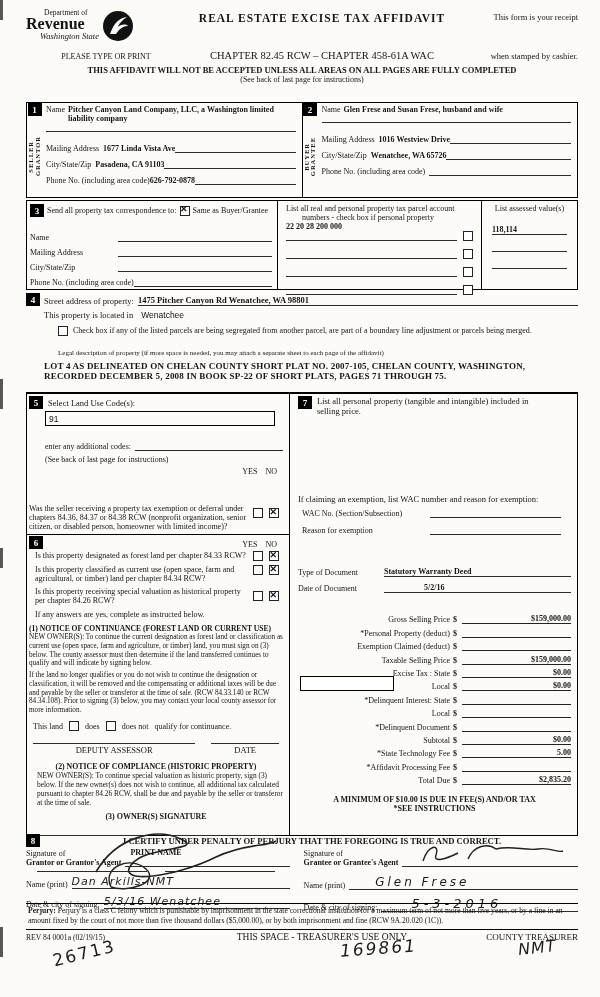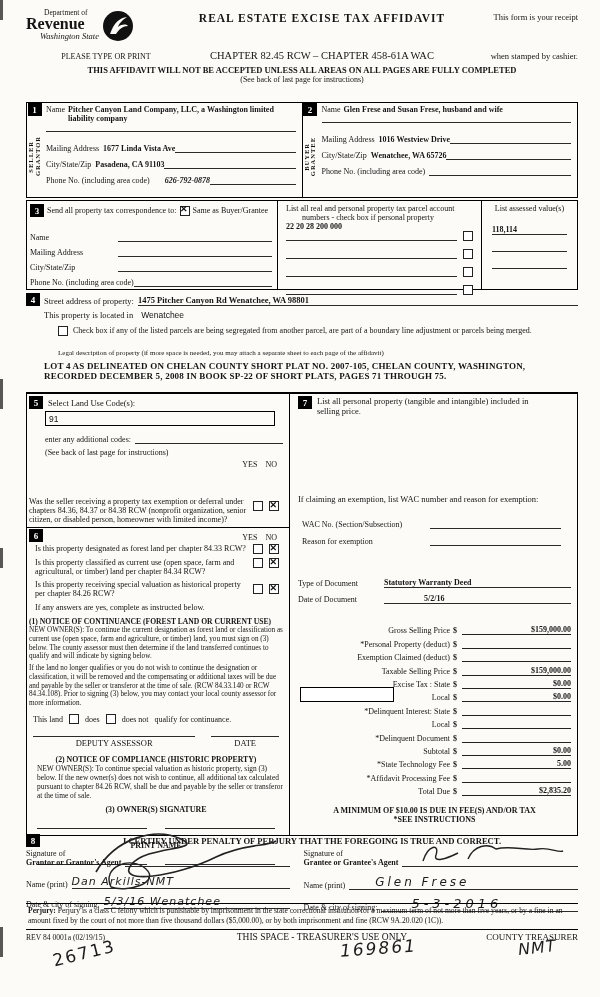--- a/index.html
+++ b/index.html
@@ -84,21 +84,21 @@
             <span class="typed" style="margin-left:4px;">1677 Linda Vista Ave</span>
             <span class="ul" style="flex:1;"></span>
           </div>
         <div class="frow" style="margin-top:7px;">
             <span>City/State/Zip</span>
             <span class="typed" style="margin-left:4px;">Pasadena, CA  91103</span>
             <span class="ul" style="flex:1;"></span>
           </div>
         <div class="frow" style="margin-top:7px;">
             <span>Phone No. (including area code)</span>
-            <span class="typed" style="margin-left:15px;font-style:italic;">626-792-0878</span>
+            <span class="typed" style="margin-left:0;">626-792-0878</span>
             <span class="ul" style="flex:1;"></span>
           </div>
       </div>
     </div>
 
     <div style="flex:1;display:flex;">
       <div class="vcol" style="border-right:none;">
         <div class="tile">2</div>
         <div class="vwords">
             <span class="vw">BUYER</span>
@@ -207,21 +207,21 @@
 
   <div class="abs" style="left:26px;right:22px;top:392px;height:441px;border-top:2px solid #000;border-bottom:1px solid #000;border-left:1px solid #000;border-right:1px solid #000;display:flex;">
 
     <div style="width:262px;flex:none;border-right:1px solid #000;display:flex;flex-direction:column;">
 
       <div style="border-bottom:1px solid #000;padding:2px 6px 3px 2px;">
         <div style="display:flex;align-items:center;gap:5px;font-size:8.5px;">
           <span class="tile">5</span>
           <span>Select Land Use Code(s):</span>
         </div>
-        <div style="margin:2px 0 9px 16px;width:228px;height:13px;border:1.6px solid #000;display:flex;align-items:center;">
+        <div style="margin:2px 0 16px 16px;width:228px;height:13px;border:1.6px solid #000;display:flex;align-items:center;">
           <span class="sans" style="font-size:8.5px;padding-left:3px;">91</span>
         </div>
         <div class="frow" style="margin:4px 0 0 16px;">
             <span>enter any additional codes:</span>
             <span class="ul" style="flex:1;margin-left:4px;"></span>
           </div>
         <div style="font-size:8px;margin:4px 0 0 16px;">(See back of last page for instructions)</div>
         <div style="display:flex;justify-content:flex-end;gap:8px;font-size:8px;margin-top:3px;padding-right:6px;">
           <span class="b" style="font-weight:normal;">YES</span>
           <span>NO</span>
@@ -298,21 +298,21 @@
 
     <div style="flex:1;display:flex;flex-direction:column;padding:2px 6px 0 8px;">
       <div style="display:flex;gap:5px;font-size:8.5px;align-items:flex-start;">
         <span class="tile">7</span>
         <span style="flex:1;max-width:230px;">List all personal property (tangible and intangible) included in selling price.</span>
       </div>
       <div style="height:78px;"></div>
 
       <div style="font-size:8.5px;">If claiming an exemption, list WAC number and reason for exemption:</div>
       <div class="frow" style="margin-top:5px;">
-          <span style="width:128px;padding-left:4px;margin-top:11px;">WAC No. (Section/Subsection)</span>
+          <span style="width:128px;padding-left:4px;">WAC No. (Section/Subsection)</span>
           <span class="ul" style="flex:1;margin-right:10px;"></span>
         </div>
       <div class="frow" style="margin-top:8px;">
           <span style="width:128px;padding-left:4px;">Reason for exemption</span>
           <span class="ul" style="flex:1;margin-right:10px;"></span>
         </div>
 
       <div style="height:32px;"></div>
       <div class="frow">
           <span style="width:86px;">Type of Document</span>

